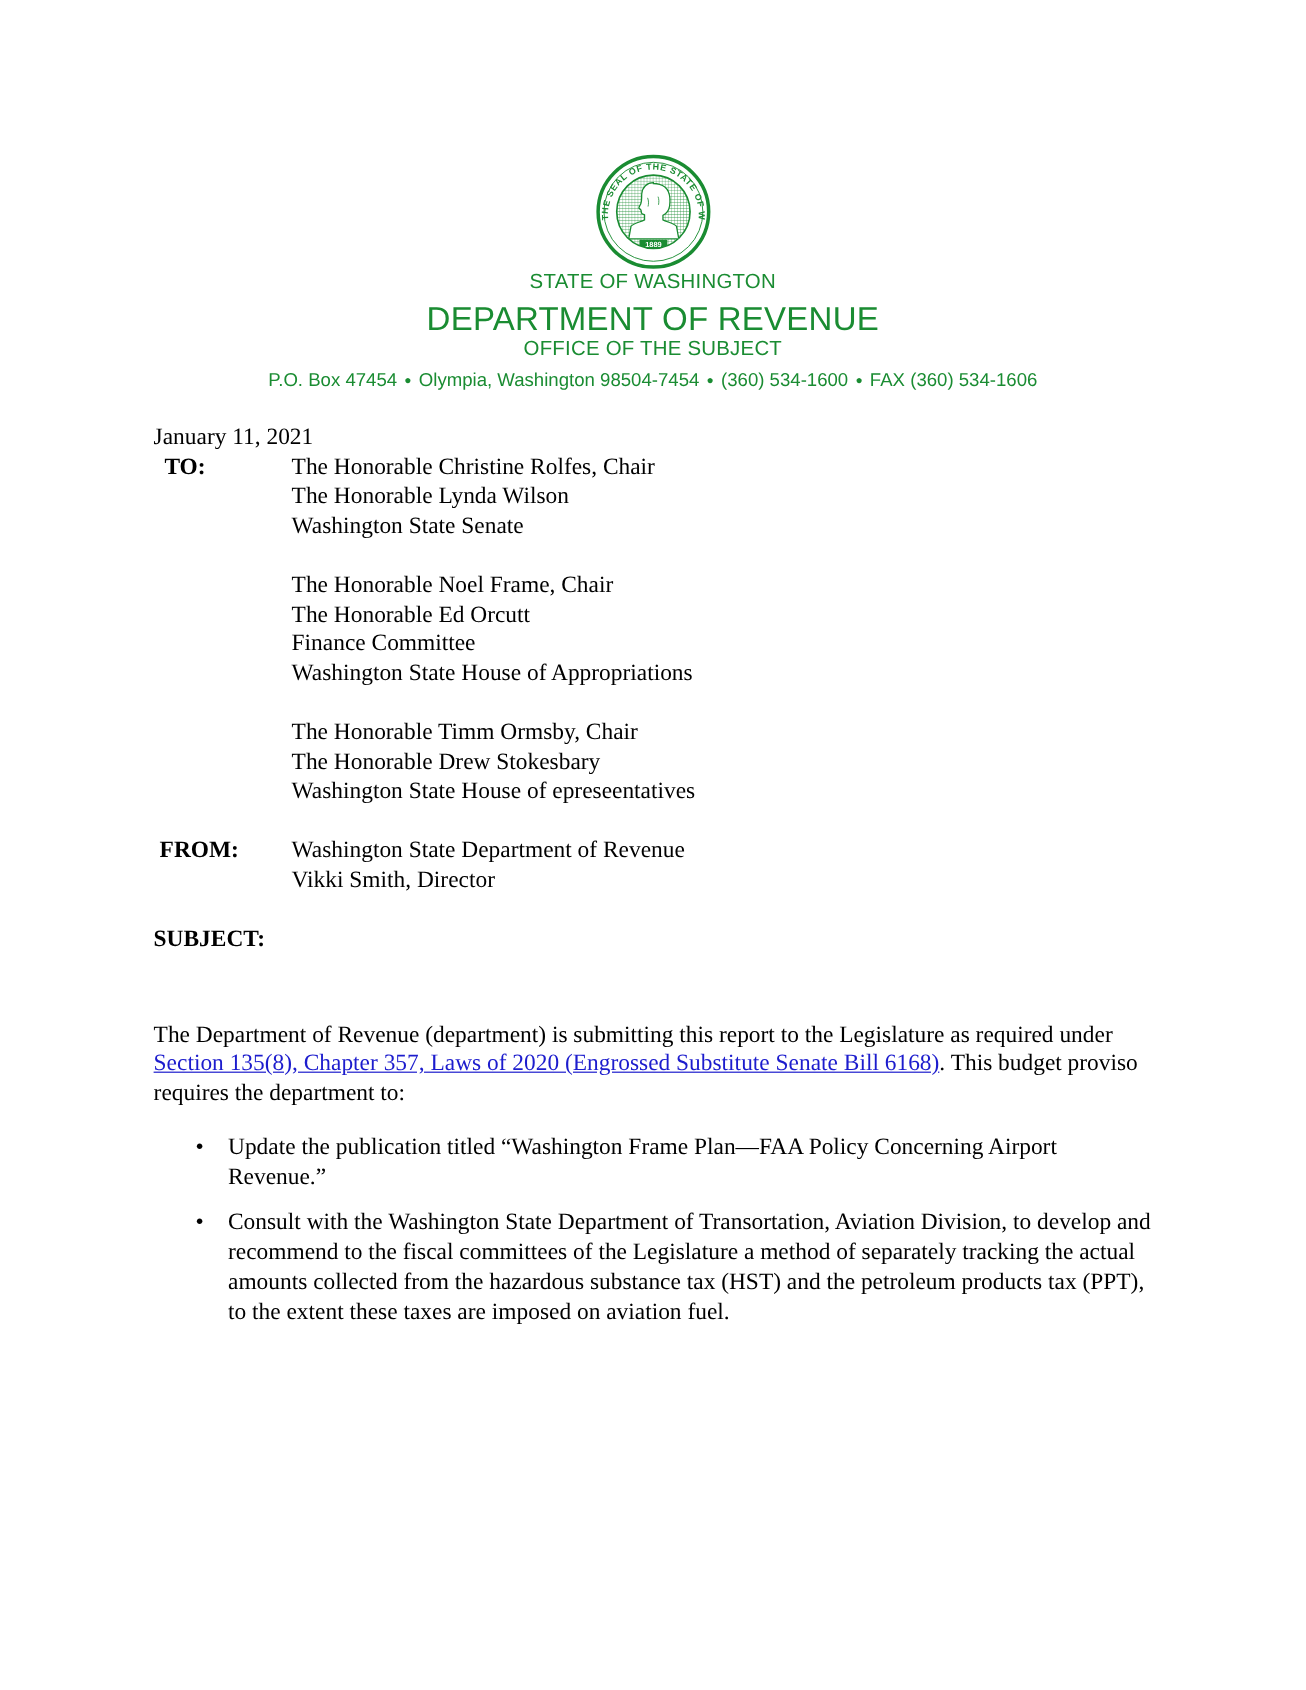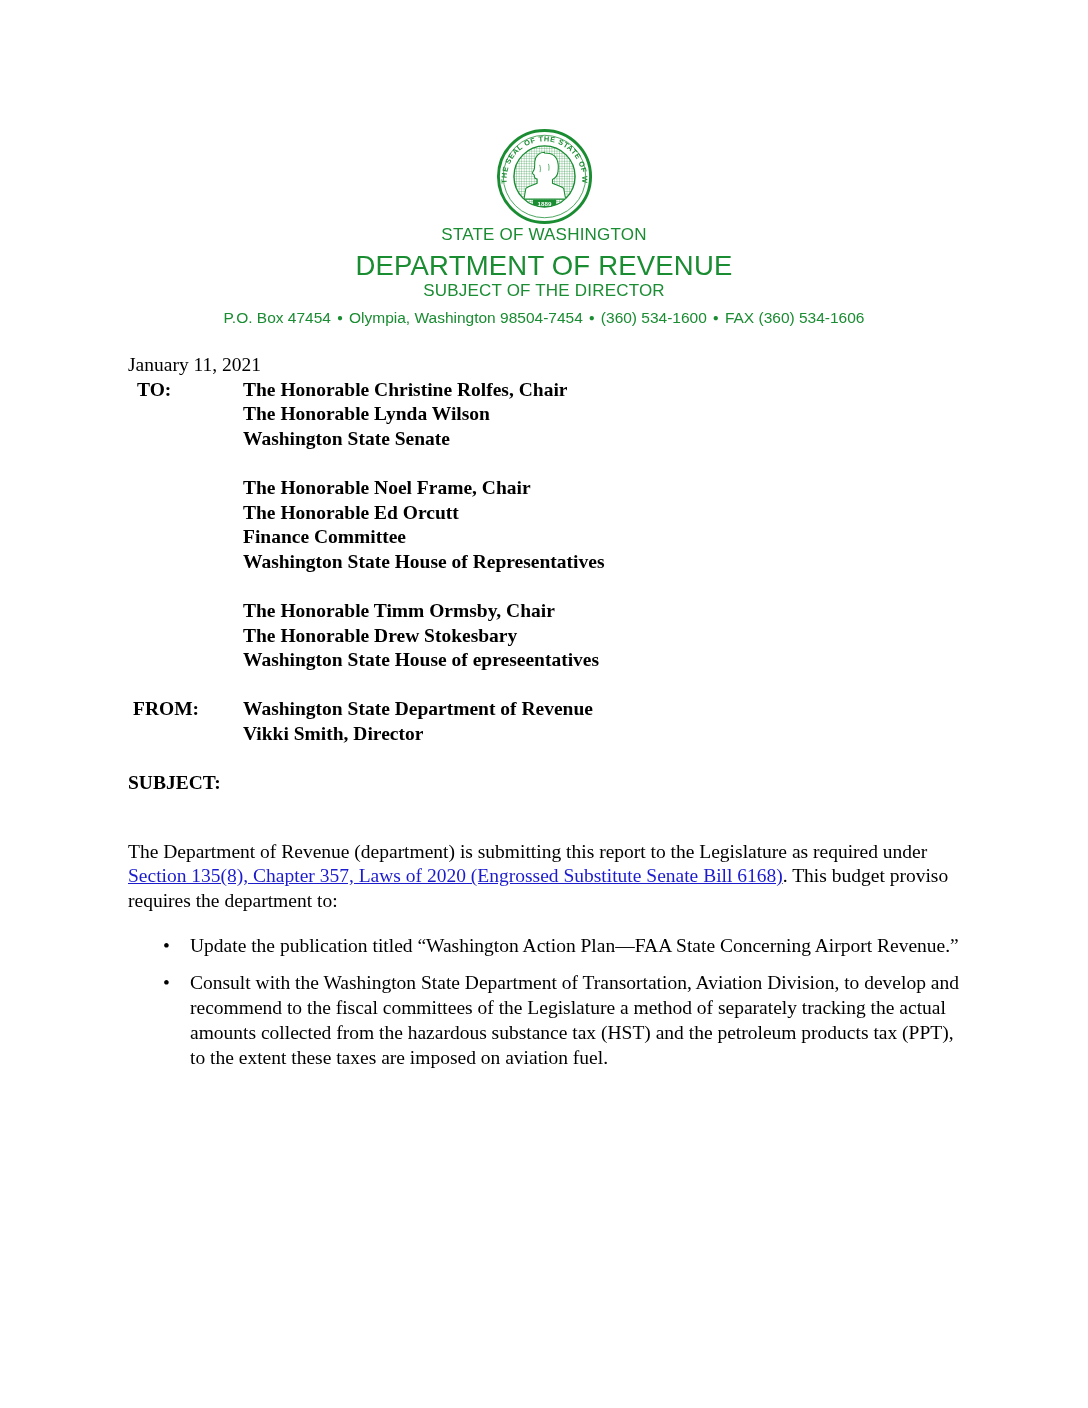--- a/index.html
+++ b/index.html
@@ -22,24 +22,24 @@
   .addr-sep{display:inline-block;font-size:10px;vertical-align:2px;padding:0 6px;}
   
   .content{margin:0 128px;font-size:19.5px;}
   .date-line{margin-top:26px;line-height:24.6px;}
   .memo{}
   .memo-row{display:flex;align-items:flex-start;}
   .memo-label{flex:0 0 115px;width:115px;font-weight:bold;line-height:24.6px;box-sizing:border-box;}
   .memo-label.indent-to{padding-left:9px;}
   .memo-label.indent-from{padding-left:5px;}
   .memo-content{flex:1 1 auto;min-width:0;}
-  .memo-line{line-height:24.6px;font-weight:bold;}
+  .memo-line{line-height:24.6px;}
   .group-gap{height:24.6px;}
   .subject-text{line-height:24.6px;white-space:nowrap;}
-  .intro{margin-top:44px;width:832px;line-height:24.6px;}
+  .intro{margin-top:55px;width:832px;line-height:24.6px;}
   .doc-link{color:var(--link);text-decoration:underline;cursor:pointer;}
   .bullets{list-style:none;margin:13px 0 0 33px;padding:0;width:799px;}
   .bullets li{position:relative;padding-left:29px;line-height:25px;margin-bottom:12px;}
   .bullets li::before{content:"\2022";position:absolute;left:2px;top:0;}
 </style>
 </head>
 <body>
 
 <div class="page">
 
@@ -71,21 +71,21 @@
 
         <path d="M45,38 c1,2.5 1,5 0.4,7.5 M54,37 c0.8,2 0.8,4.5 0.4,7" fill="none" stroke="#1a8c32" stroke-width="0.7"></path>
 
         <rect x="38" y="74" width="24" height="8" fill="#1a8c32"></rect>
       </g>
       <text x="50" y="80.6" text-anchor="middle" font-family="Liberation Sans, sans-serif" font-size="6.4" font-weight="bold" fill="#ffffff">1889</text>
     </svg>
 
     <div class="state-line">STATE OF WASHINGTON</div>
     <div class="dept-line">DEPARTMENT OF REVENUE</div>
-    <div class="office-line">SUBJECT OF THE DIRECTOR</div>
+    <div class="office-line">OFFICE OF THE SUBJECT</div>
 
     <div class="addr-line"><span>P.O. Box 47454</span><span class="addr-sep">●</span><span>Olympia, Washington 98504-7454</span><span class="addr-sep">●</span><span>(360) 534-1600</span><span class="addr-sep">●</span><span>FAX (360) 534-1606</span></div>
   </div>
 
   <div class="content">
 
     <div class="date-line">January 11, 2021</div>
 
     <div class="memo">
 
@@ -95,21 +95,21 @@
           <div>
             <div class="memo-line">The Honorable Christine Rolfes, Chair</div>
             <div class="memo-line">The Honorable Lynda Wilson</div>
             <div class="memo-line">Washington State Senate</div>
           </div>
           <div class="group-gap"></div>
           <div>
             <div class="memo-line">The Honorable Noel Frame, Chair</div>
             <div class="memo-line">The Honorable Ed Orcutt</div>
             <div class="memo-line">Finance Committee</div>
-            <div class="memo-line">Washington State House of Representatives</div>
+            <div class="memo-line">Washington State House of Appropriations</div>
           </div>
           <div class="group-gap"></div>
           <div>
             <div class="memo-line">The Honorable Timm Ormsby, Chair</div>
             <div class="memo-line">The Honorable Drew Stokesbary</div>
             <div class="memo-line">Washington State House of epreseentatives</div>
           </div>
         </div>
       </div>
 
@@ -126,18 +126,18 @@
       <div class="group-gap"></div>
 
       <div class="memo-row">
         <div class="memo-label">SUBJECT:</div>
       </div>
     </div>
 
     <p class="intro"><span>The Department of Revenue (department) is submitting this report to the Legislature as required under </span><a class="doc-link">Section 135(8), Chapter 357, Laws of 2020 (Engrossed Substitute Senate Bill 6168)</a><span>. This budget proviso requires the department to:</span></p>
 
     <ul class="bullets">
-      <li>Update the publication titled “Washington Action Plan—FAA State Concerning Airport Revenue.”</li>
+      <li>Update the publication titled “Washington Frame Plan—FAA Policy Concerning Airport Revenue.”</li>
       <li>Consult with the Washington State Department of Transortation, Aviation Division, to develop and recommend to the fiscal committees of the Legislature a method of separately tracking the actual amounts collected from the hazardous substance tax (HST) and the petroleum products tax (PPT), to the extent these taxes are imposed on aviation fuel.</li>
     </ul>
 
   </div>
 </div>
 
 </body></html>

